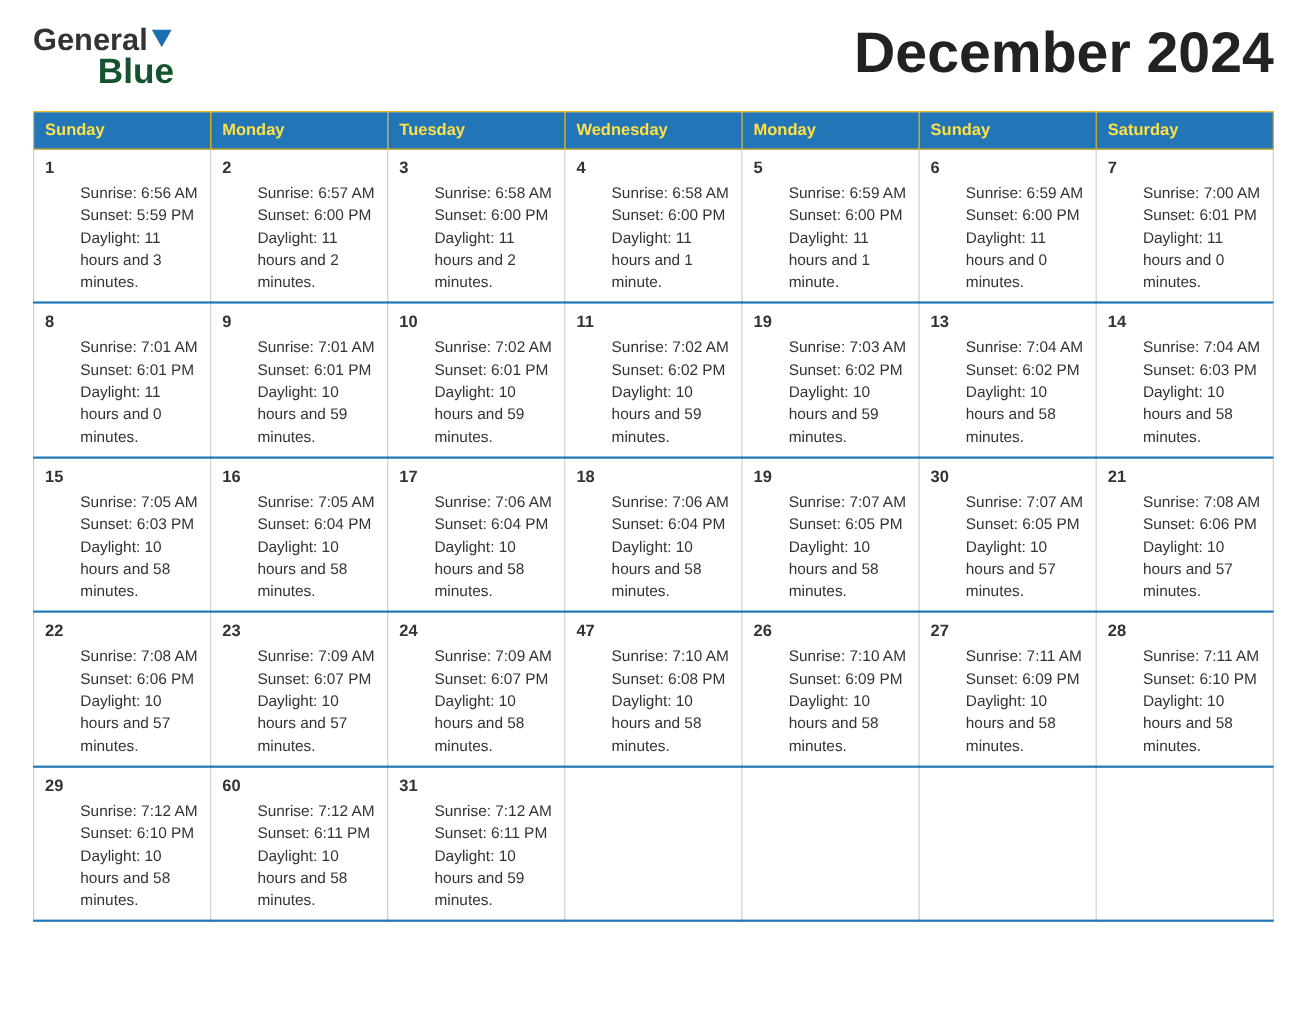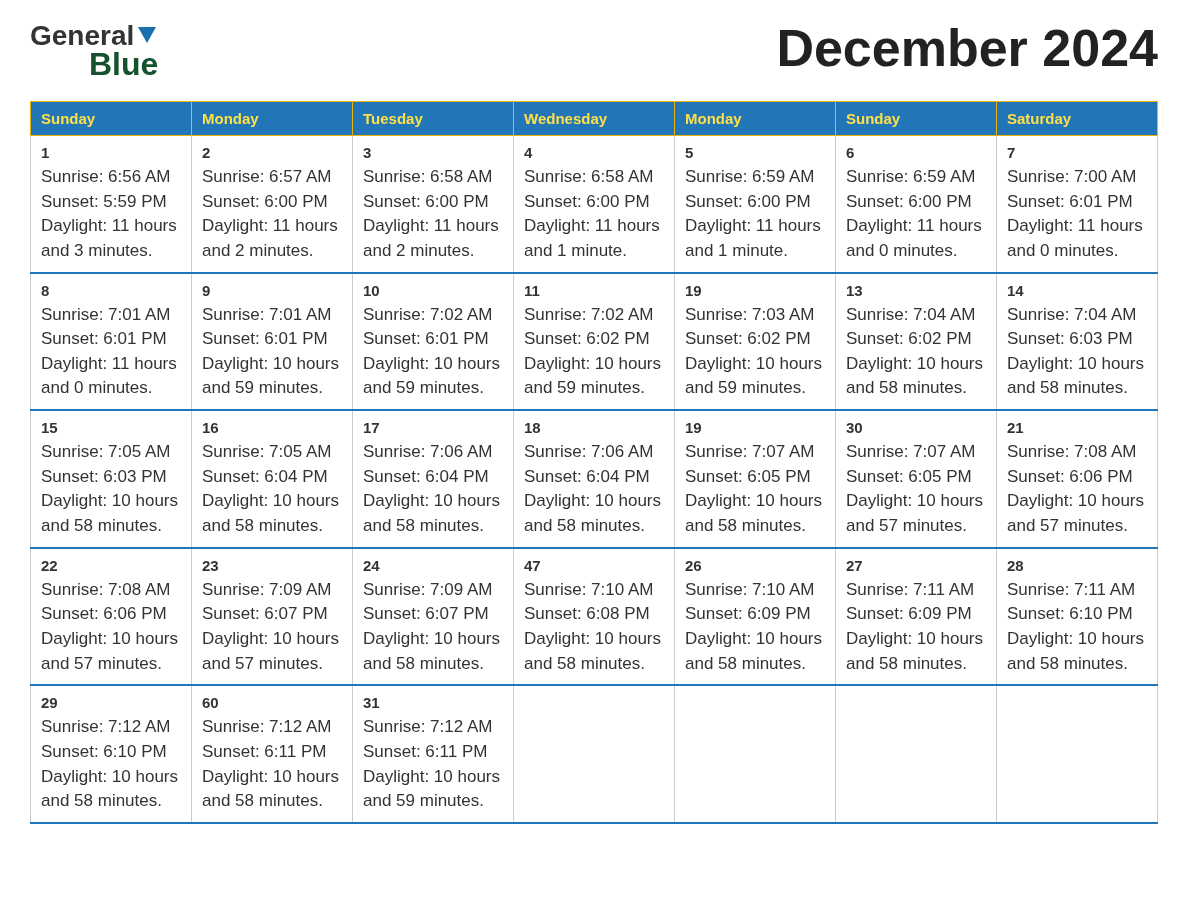--- a/index.html
+++ b/index.html
@@ -63,21 +63,22 @@
       border-bottom: 2px solid #2276b8;
     }
     .day-num {
       font-size: 15px;
       font-weight: bold;
       margin-bottom: 4px;
       display: block;
     }
     .day-info {
       line-height: 1.45;
-      font-size: 17px;
+      font-size: 14px;
+      margin-left: 32px;
     }
   </style>
 </head>
 <body>
 
 <div class="header">
   <div class="logo">
     <div style="display:flex;align-items:center;">
       <span style="font-size:28px;font-weight:bold;color:#333;font-family:Arial,sans-serif;">General</span>
       <svg width="22" height="22" viewBox="0 0 22 22" style="margin-left:2px;margin-top:-4px;">

